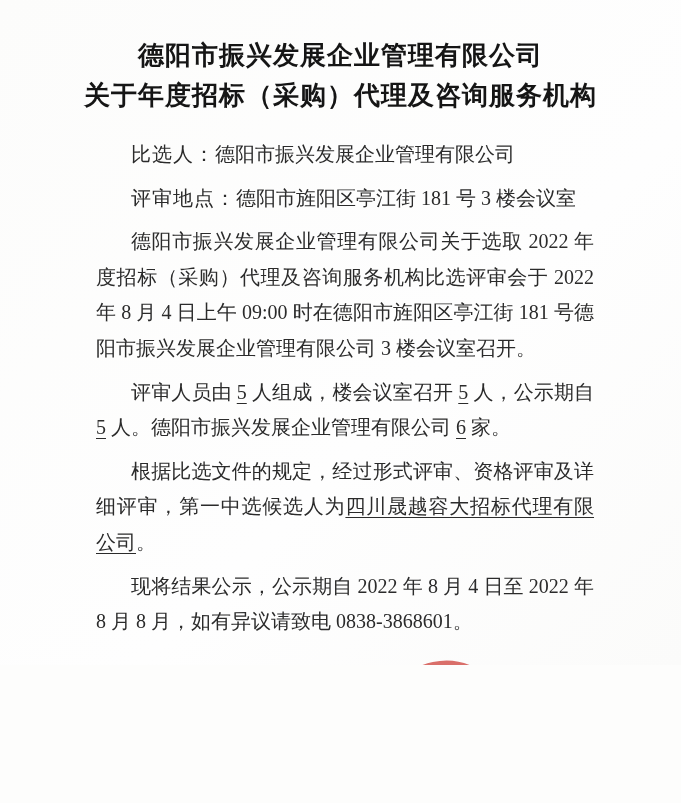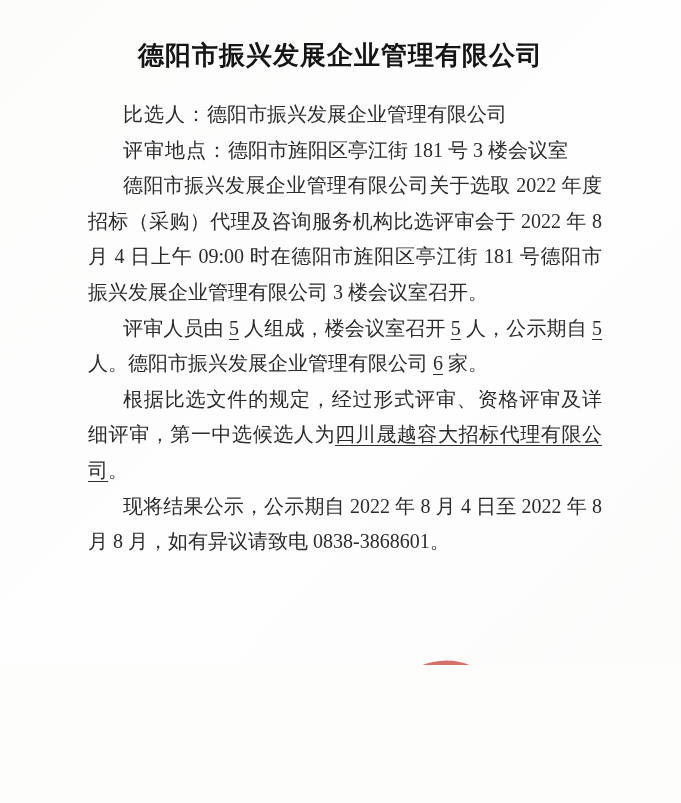--- a/index.html
+++ b/index.html
@@ -28,21 +28,21 @@
   .title .tline { display: block; }
   .doc-body {
     margin: 21px 0 0 88px;
     width: 514px;
     font-size: 20px;
     line-height: 35.6px;
     text-align: justify;
     color: #2b2b2b;
   }
   .doc-body p {
-    margin: 0;
+    margin: 8px;
     text-indent: 35px;
   }
   .info-label { letter-spacing: 1px; }
   .u {
     text-decoration: underline;
     text-underline-offset: 4px;
     text-decoration-thickness: 1px;
   }
   .signature-company {
     position: absolute;
@@ -91,20 +91,21 @@
     font-family: "DejaVu Sans", sans-serif;
   }
 </style>
 </head>
 <body>
 
 <div class="page">
 
   <h1 class="title">
     <span class="tline">德阳市振兴发展企业管理有限公司</span>
+    <span class="tline">关于年度招标（采购）代理及咨询服务机构</span>
   </h1>
 
   <div class="doc-body">
       <p><span class="info-label">比选人：</span><span>德阳市振兴发展企业管理有限公司</span></p>
       <p><span class="info-label">评审地点：</span><span>德阳市旌阳区亭江街 181 号 3 楼会议室</span></p>
       <p><span>德阳市振兴发展企业管理有限公司关于选取 2022 年度招标（采购）代理及咨询服务机构比选评审会于 2022 年 8 月 4 日上午 09:00 时在德阳市旌阳区亭江街 181 号德阳市振兴发展企业管理有限公司 3 楼会议室召开。</span></p>
       <p><span>评审人员由 </span><span class="u">5</span><span> 人组成，楼会议室召开 </span><span class="u">5</span><span> 人，公示期自 </span><span class="u">5</span><span> 人。德阳市振兴发展企业管理有限公司 </span><span class="u">6</span><span> 家。</span></p>
       <p><span>根据比选文件的规定，经过形式评审、资格评审及详细评审，第一中选候选人为</span><span class="u">四川晟越容大招标代理有限公司</span><span>。</span></p>
       <p><span>现将结果公示，公示期自 2022 年 8 月 4 日至 2022 年 8 月 8 月，如有异议请致电 0838-3868601。</span></p>
     </div>

